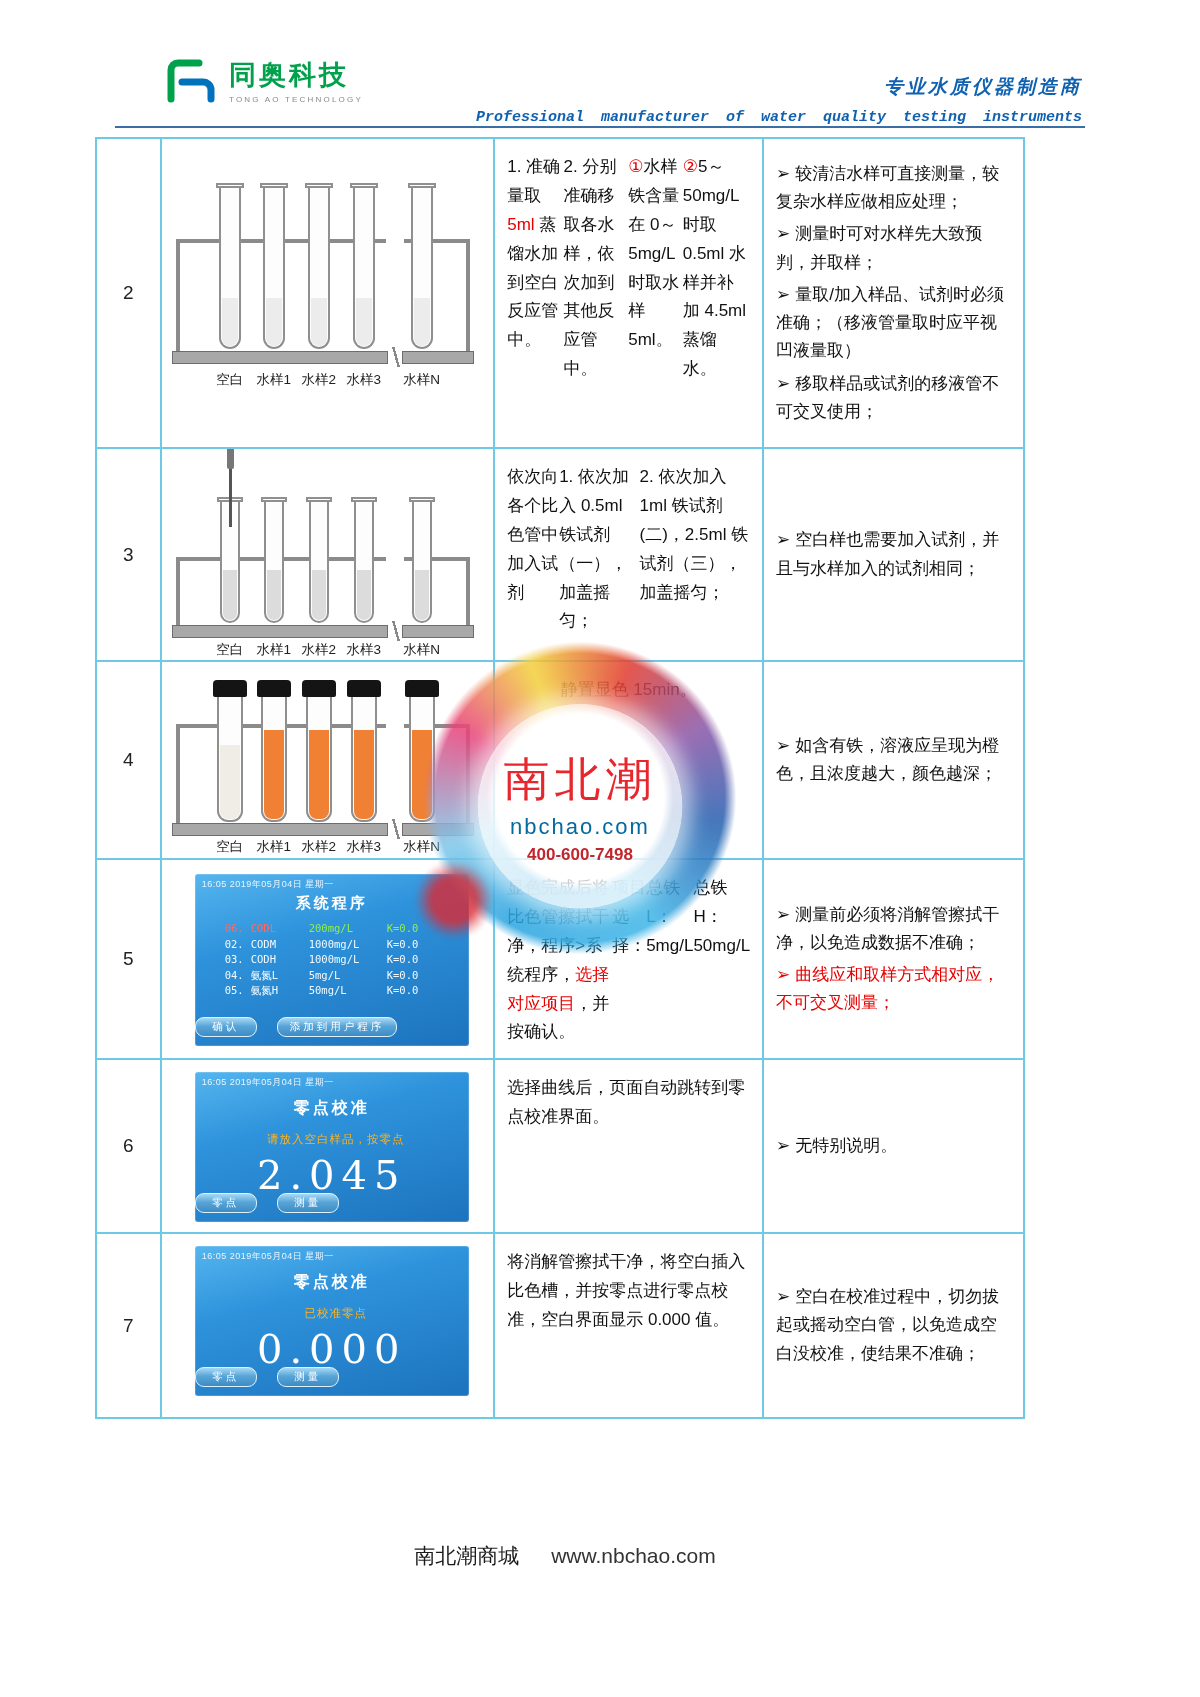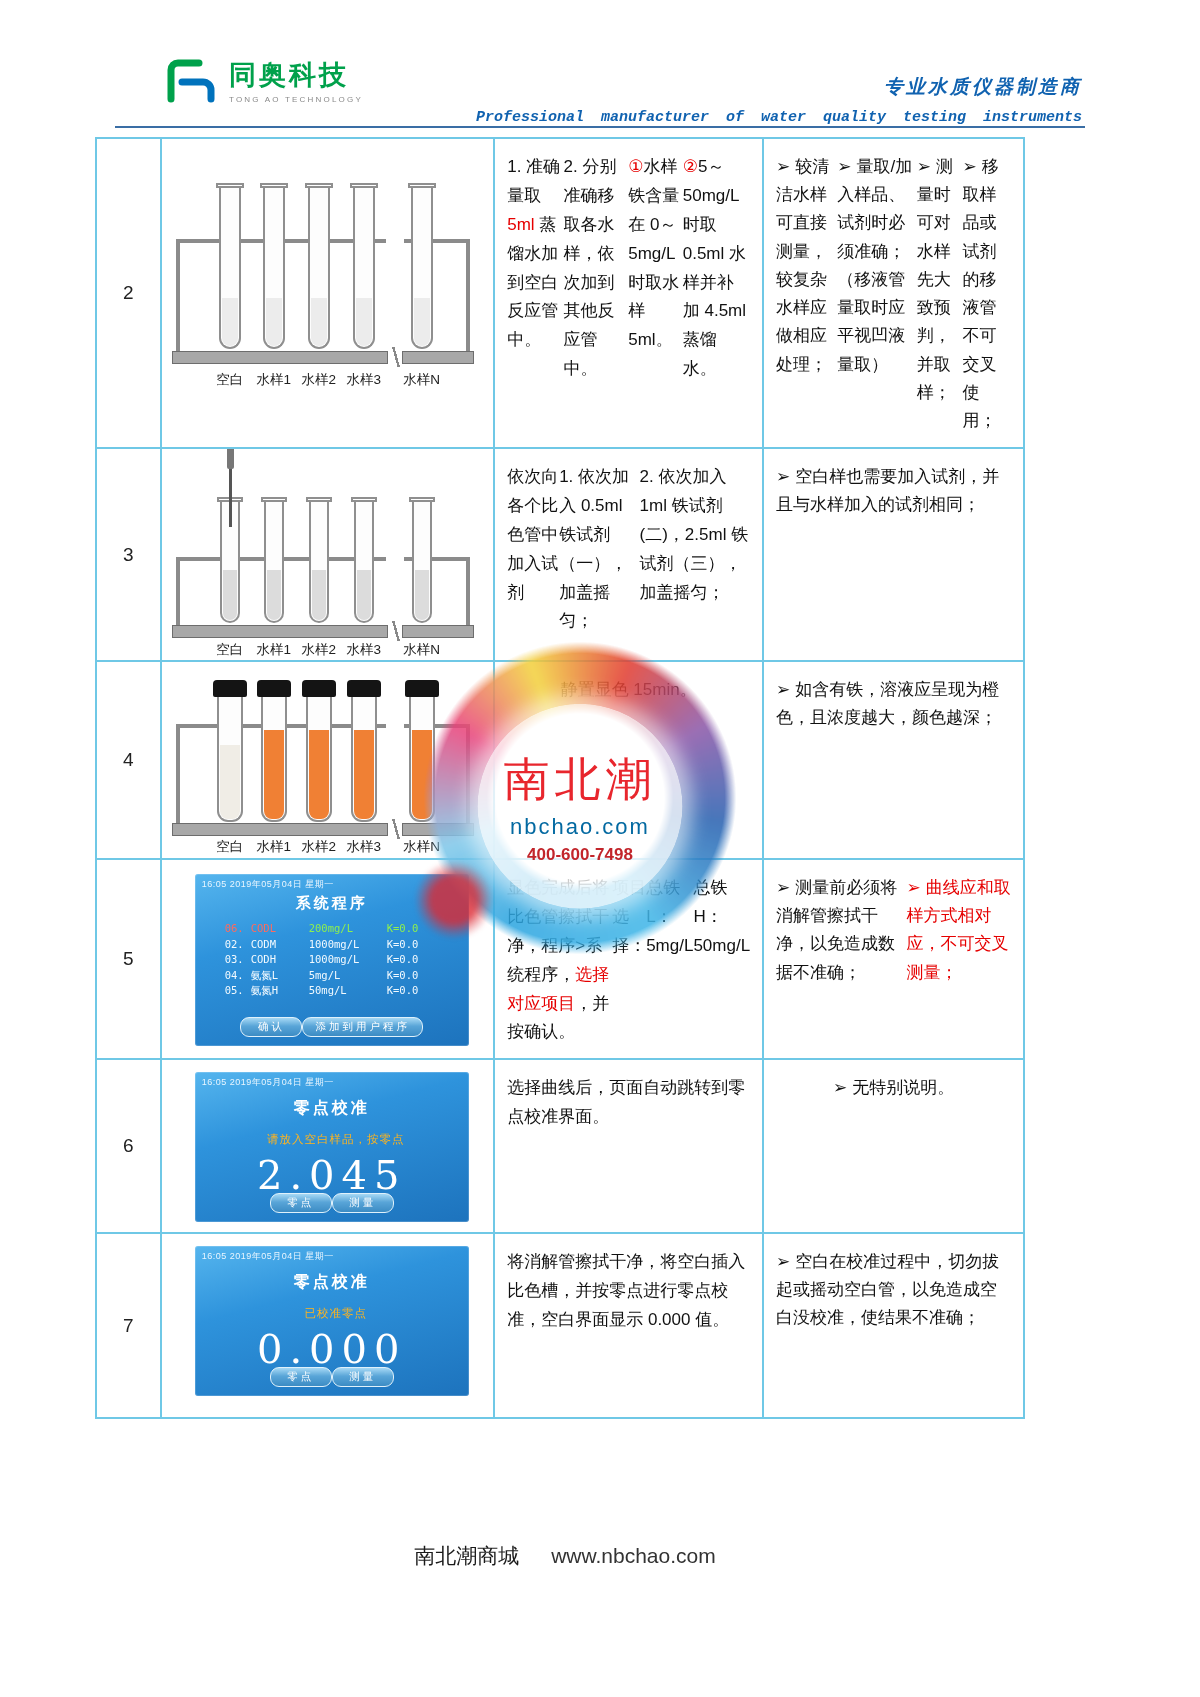--- a/index.html
+++ b/index.html
@@ -19,21 +19,21 @@
   #table { position:absolute; left:95px; top:137px; width:930px; border:2px solid #6fc8e6; }
   .trow { display:flex; border-bottom:2px solid #6fc8e6; }
   .trow:last-child { border-bottom:none; }
   .cell { border-right:2px solid #6fc8e6; position:relative; overflow:hidden; }
   .cell:last-child { border-right:none; }
   .c-num { width:65px; display:flex; align-items:center; justify-content:center; font-size:19px; color:#222; }
   .c-img { width:335px; }
   .c-ins { width:270px; padding:12px 12px; font-size:17px; line-height:1.7; color:#111;
            display:flex; flex-direction:row; justify-content:center; }
   .c-note { width:260px; padding:12px 12px; font-size:17px; line-height:1.66; color:#111;
-            display:flex; flex-direction:row; justify-content:center; }
+            display:flex; flex-direction:column; justify-content:center; }
   .para { margin:2px 0; }
   .note { margin:2px 0; }
   .bullet { margin-right:5px; }
   .red { color:#e60000; }
 
   
   .tubes-wrap { position:absolute; inset:0; }
   .rail { position:absolute; height:4px; background:#8b8b8b; z-index:1; }
   .post { position:absolute; width:4px; background:#8b8b8b; z-index:1; }
   .base { position:absolute; height:13px; background:#a8a8a8; border:1px solid #6d6d6d; z-index:2; }
@@ -58,21 +58,21 @@
   .scr-list { margin-top:8px; padding-left:30px; font-family:"DejaVu Sans Mono",monospace; }
   .scr-item { display:flex; font-size:10.5px; color:#f2faff; line-height:15.5px; }
   .scr-item .f-no { width:26px; }
   .scr-item .f-name { width:58px; }
   .scr-item .f-range { width:78px; }
   .scr-item.hl .f-no, .scr-item.hl .f-name { color:#ff6a5e; }
   .scr-item.hl .f-range, .scr-item.hl .f-k { color:#8ef04e; }
   .scr-sub { text-align:center; color:#ffb41e; font-size:11.5px; margin-top:13px; letter-spacing:1px;padding-left:8px; }
   .scr-value { text-align:center; color:#fff; font-size:40px; letter-spacing:7px; margin-top:5px;
                font-family:"DejaVu Serif",serif; }
-  .scr-btns { position:absolute; bottom:9px; left:0; right:0; display:flex; justify-content:center; }
+  .scr-btns { position:absolute; bottom:9px; left:0; right:0; display:flex; gap:20px; }
   .scr-btn { min-width:62px; text-align:center; padding:2px 12px; font-size:10.5px; color:#fff;
       background:linear-gradient(#a6d9f5,#59a5d8 45%,#3c8cc4); border:1px solid #dff1fb;
       border-radius:9px; letter-spacing:3px; }
 
   
   .watermark { position:absolute; left:415px; top:633px; width:330px; height:330px; z-index:20; pointer-events:none; }
   .wm-ring { position:absolute; inset:0; border-radius:50%;
       background:conic-gradient(from 210deg,#2aa4e0,#7ec8ea 40deg,#e8417a 90deg,#f3d23a 130deg,#e23b2e 170deg,#8a56a8 210deg,#2660b0 250deg,#3fb6e8 300deg,#2aa4e0);
       -webkit-mask:radial-gradient(circle, transparent 36%, #000 40%, #000 62%, transparent 67%);
       mask:radial-gradient(circle, transparent 36%, #000 40%, #000 62%, transparent 67%);
@@ -156,22 +156,22 @@
           </div>
         </div>
         <div class="cell c-ins">
           <div class="para"><span>1.  准确量取 </span><span class="red">5ml</span><span> 蒸馏水加到空白反应管中。</span></div>
           <div class="para"><span>2.  分别准确移取各水样，依次加到其他反应管中。</span></div>
           <div class="para"><span class="red">①</span><span>水样铁含量在 0～5mg/L 时取水样 5ml。</span></div>
           <div class="para"><span class="red">②</span><span>5～50mg/L 时取 0.5ml 水样并补加 4.5ml 蒸馏水。</span></div>
         </div>
         <div class="cell c-note">
           <div class="note"><span class="bullet">➢</span><span>较清洁水样可直接测量，较复杂水样应做相应处理；</span></div>
+          <div class="note"><span class="bullet">➢</span><span>测量时可对水样先大致预判，并取样；</span></div>
           <div class="note"><span class="bullet">➢</span><span>量取/加入样品、试剂时必须准确；（移液管量取时应平视凹液量取）</span></div>
-          <div class="note"><span class="bullet">➢</span><span>测量时可对水样先大致预判，并取样；</span></div>
           <div class="note"><span class="bullet">➢</span><span>移取样品或试剂的移液管不可交叉使用；</span></div>
         </div>
       </div>
       <div class="trow" style="height: 213px;">
         <div class="cell c-num">
           <span>3</span>
         </div>
         <div class="cell c-img">
           <div class="tubes-wrap">
             <div class="rail" style="left: 14px; width: 210px; top: 108px;"></div>

